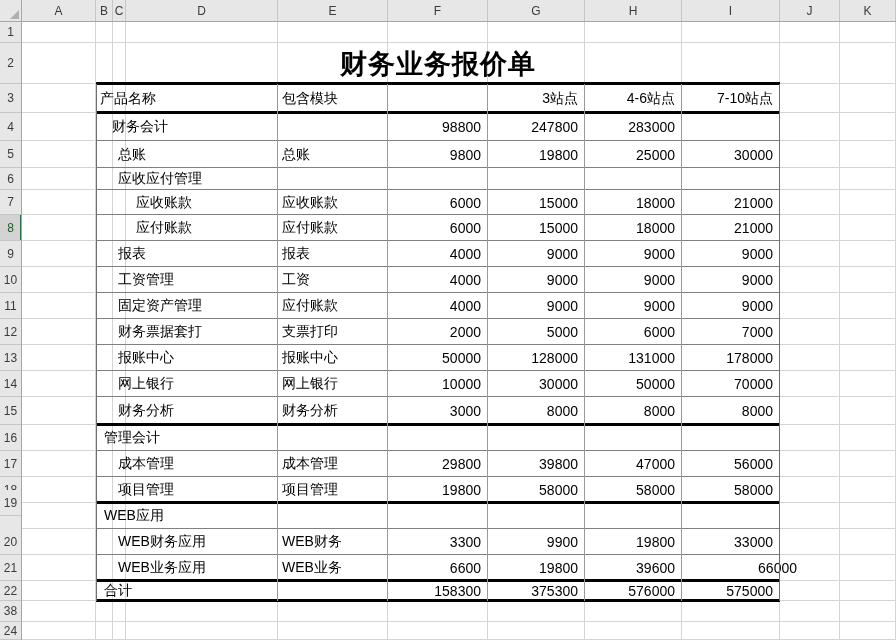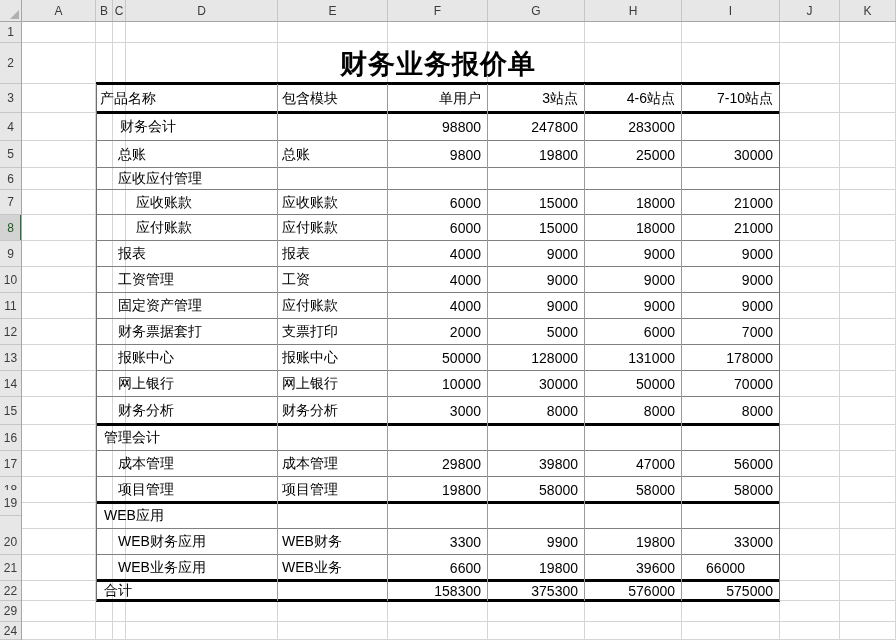--- a/index.html
+++ b/index.html
@@ -148,21 +148,21 @@
       <div class="rowhdr" style="top: 323px; height: 26px;">13</div>
       <div class="rowhdr" style="top: 349px; height: 26px;">14</div>
       <div class="rowhdr" style="top: 375px; height: 28px;">15</div>
       <div class="rowhdr" style="top: 403px; height: 26px;">16</div>
       <div class="rowhdr" style="top: 429px; height: 26px;">17</div>
       <div class="rowhdr" style="top: 455px; height: 26px;">18</div>
       <div class="rowhdr" style="top: 468px; height: 26px;">19</div>
       <div class="rowhdr" style="top: 507px; height: 26px;">20</div>
       <div class="rowhdr" style="top: 533px; height: 26px;">21</div>
       <div class="rowhdr" style="top: 559px; height: 20px;">22</div>
-      <div class="rowhdr" style="top: 579px; height: 21px;">29</div>
+      <div class="rowhdr" style="top: 579px; height: 21px;">38</div>
       <div class="rowhdr" style="top: 600px; height: 18px;">24</div>
     </div>
 
   <div class="grid-area" id="gridarea">
       <div class="gline-v" style="left: 73px;"></div>
       <div class="gline-v" style="left: 90px;"></div>
       <div class="gline-v" style="left: 103px;"></div>
       <div class="gline-v" style="left: 255px;"></div>
       <div class="gline-v" style="left: 365px;"></div>
       <div class="gline-v" style="left: 465px;"></div>
@@ -191,25 +191,24 @@
       <div class="gline-h" style="top: 480px;"></div>
       <div class="gline-h" style="top: 506px;"></div>
       <div class="gline-h" style="top: 532px;"></div>
       <div class="gline-h" style="top: 558px;"></div>
       <div class="gline-h" style="top: 578px;"></div>
       <div class="gline-h" style="top: 599px;"></div>
       <div class="gline-h" style="top: 617px;"></div>
       <div class="title-cell" style="left: 74px; top: 21px; width: 684px; height: 41px;">财务业务报价单</div>
       <div class="cell txt" style="left: 74px; top: 62px; width: 182px; height: 29px; padding-left: 4px;">产品名称</div>
       <div class="cell txt" style="left: 256px; top: 62px; width: 110px; height: 29px; padding-left: 4px;">包含模块</div>
-      <div class="cell num" style="left: 366px; top: 62px; width: 100px; height: 29px;">单用户</div>
       <div class="cell num" style="left: 466px; top: 62px; width: 97px; height: 29px;">3站点</div>
       <div class="cell num" style="left: 563px; top: 62px; width: 97px; height: 29px;">4-6站点</div>
       <div class="cell num" style="left: 660px; top: 62px; width: 98px; height: 29px;">7-10站点</div>
-      <div class="cell txt" style="left: 74px; top: 91px; width: 182px; height: 28px; padding-left: 24px;">财务会计</div>
+      <div class="cell txt" style="left: 74px; top: 91px; width: 182px; height: 28px; padding-left: 16px;">财务会计</div>
       <div class="cell txt" style="left: 256px; top: 91px; width: 110px; height: 28px; padding-left: 4px;"></div>
       <div class="cell num" style="left: 366px; top: 91px; width: 100px; height: 28px;">98800</div>
       <div class="cell num" style="left: 466px; top: 91px; width: 97px; height: 28px;">247800</div>
       <div class="cell num" style="left: 563px; top: 91px; width: 97px; height: 28px;">283000</div>
       <div class="rule thin" style="left: 74px; top: 118px; width: 684px; height: 1px;"></div>
       <div class="cell txt" style="left: 74px; top: 119px; width: 182px; height: 27px; padding-left: 22px;">总账</div>
       <div class="cell txt" style="left: 256px; top: 119px; width: 110px; height: 27px; padding-left: 4px;">总账</div>
       <div class="cell num" style="left: 366px; top: 119px; width: 100px; height: 27px; text-align: center;">9800</div>
       <div class="cell num" style="left: 466px; top: 119px; width: 97px; height: 27px;">19800</div>
       <div class="cell num" style="left: 563px; top: 119px; width: 97px; height: 27px;">25000</div>
@@ -318,21 +317,21 @@
       <div class="cell num" style="left: 366px; top: 507px; width: 100px; height: 26px;">3300</div>
       <div class="cell num" style="left: 466px; top: 507px; width: 97px; height: 26px;">9900</div>
       <div class="cell num" style="left: 563px; top: 507px; width: 97px; height: 26px;">19800</div>
       <div class="cell num" style="left: 660px; top: 507px; width: 98px; height: 26px;">33000</div>
       <div class="rule thin" style="left: 74px; top: 532px; width: 684px; height: 1px;"></div>
       <div class="cell txt" style="left: 74px; top: 533px; width: 182px; height: 26px; padding-left: 22px;">WEB业务应用</div>
       <div class="cell txt" style="left: 256px; top: 533px; width: 110px; height: 26px; padding-left: 4px;">WEB业务</div>
       <div class="cell num" style="left: 366px; top: 533px; width: 100px; height: 26px;">6600</div>
       <div class="cell num" style="left: 466px; top: 533px; width: 97px; height: 26px;">19800</div>
       <div class="cell num" style="left: 563px; top: 533px; width: 97px; height: 26px;">39600</div>
-      <div class="cell num" style="left: 632px; top: 533px; width: 98px; height: 26px;">66000</div>
+      <div class="cell num" style="left: 684px; top: 533px; width: 98px; height: 26px;">66000</div>
       <div class="rule thin" style="left: 74px; top: 558px; width: 684px; height: 1px;"></div>
       <div class="cell txt" style="left: 74px; top: 559px; width: 182px; height: 20px; padding-left: 8px;">合计</div>
       <div class="cell txt" style="left: 256px; top: 559px; width: 110px; height: 20px; padding-left: 4px;"></div>
       <div class="cell num" style="left: 366px; top: 559px; width: 100px; height: 20px;">158300</div>
       <div class="cell num" style="left: 466px; top: 559px; width: 97px; height: 20px;">375300</div>
       <div class="cell num" style="left: 563px; top: 559px; width: 97px; height: 20px;">576000</div>
       <div class="cell num" style="left: 660px; top: 559px; width: 98px; height: 20px;">575000</div>
       <div class="rule thin" style="left: 74px; top: 578px; width: 684px; height: 1px;"></div>
       <div class="rule" style="left: 74px; top: 60px; width: 684px; height: 3px;"></div>
       <div class="rule" style="left: 74px; top: 89px; width: 684px; height: 3px;"></div>

